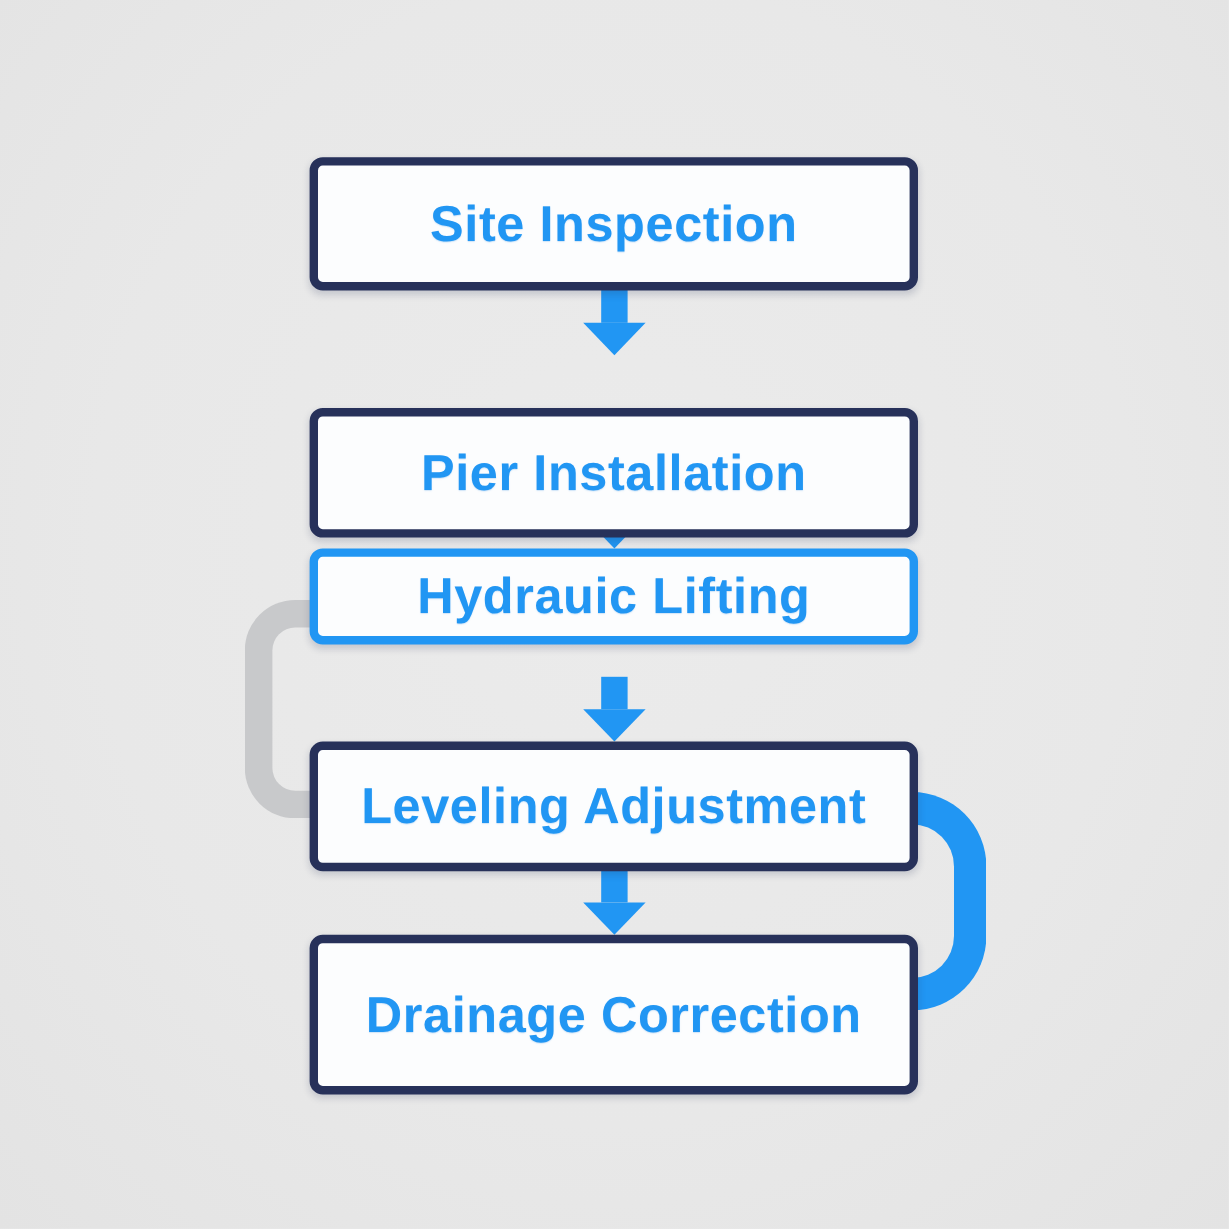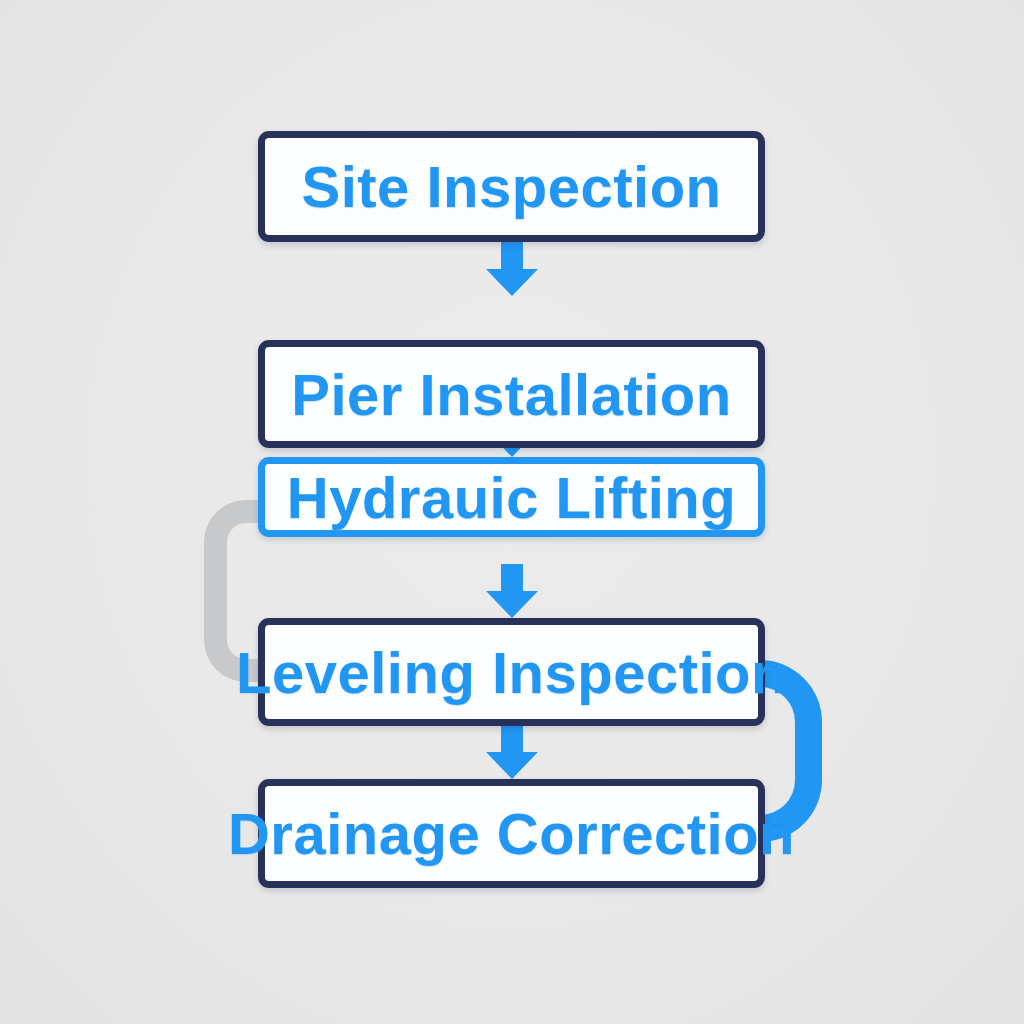--- a/index.html
+++ b/index.html
@@ -29,25 +29,25 @@
     align-items: center;
     justify-content: center;
     z-index: 2;
     box-shadow: 0 3px 6px rgba(35, 45, 85, 0.18);
   }
   .node.highlight { border-color: var(--accent); }
   .n1 { top: 131px; height: 111px; }
   .n2 { top: 296px; height: 108px; margin-top: 44px; }
   .n3 { top: 457px; height: 80px; }
   .n4 { top: 618px; height: 108px; }
-  .n5 { top: 779px; height: 109px; }
+  .n5 { top: 779px; height: 133px; }
 
   .node .label {
     color: var(--accent);
-    font-size: 58px;
+    font-size: 42px;
     font-weight: bold;
     letter-spacing: 0.5px;
     white-space: nowrap;
     text-shadow: 0 1px 1px rgba(120, 180, 235, 0.35);
   }
 
   
   .arrow {
     position: absolute;
     left: 486px;
@@ -128,19 +128,19 @@
   <div class="node n1 default">
     <span class="label">Site Inspection</span>
   </div>
   <div class="node n2 default">
     <span class="label">Pier Installation</span>
   </div>
   <div class="node n3 highlight">
     <span class="label">Hydrauic Lifting</span>
   </div>
   <div class="node n4 default">
-    <span class="label">Leveling Inspection</span>
+    <span class="label">Leveling Adjustment</span>
   </div>
   <div class="node n5 default">
     <span class="label">Drainage Correction</span>
   </div>
 
 </div>
 
 </body></html>

